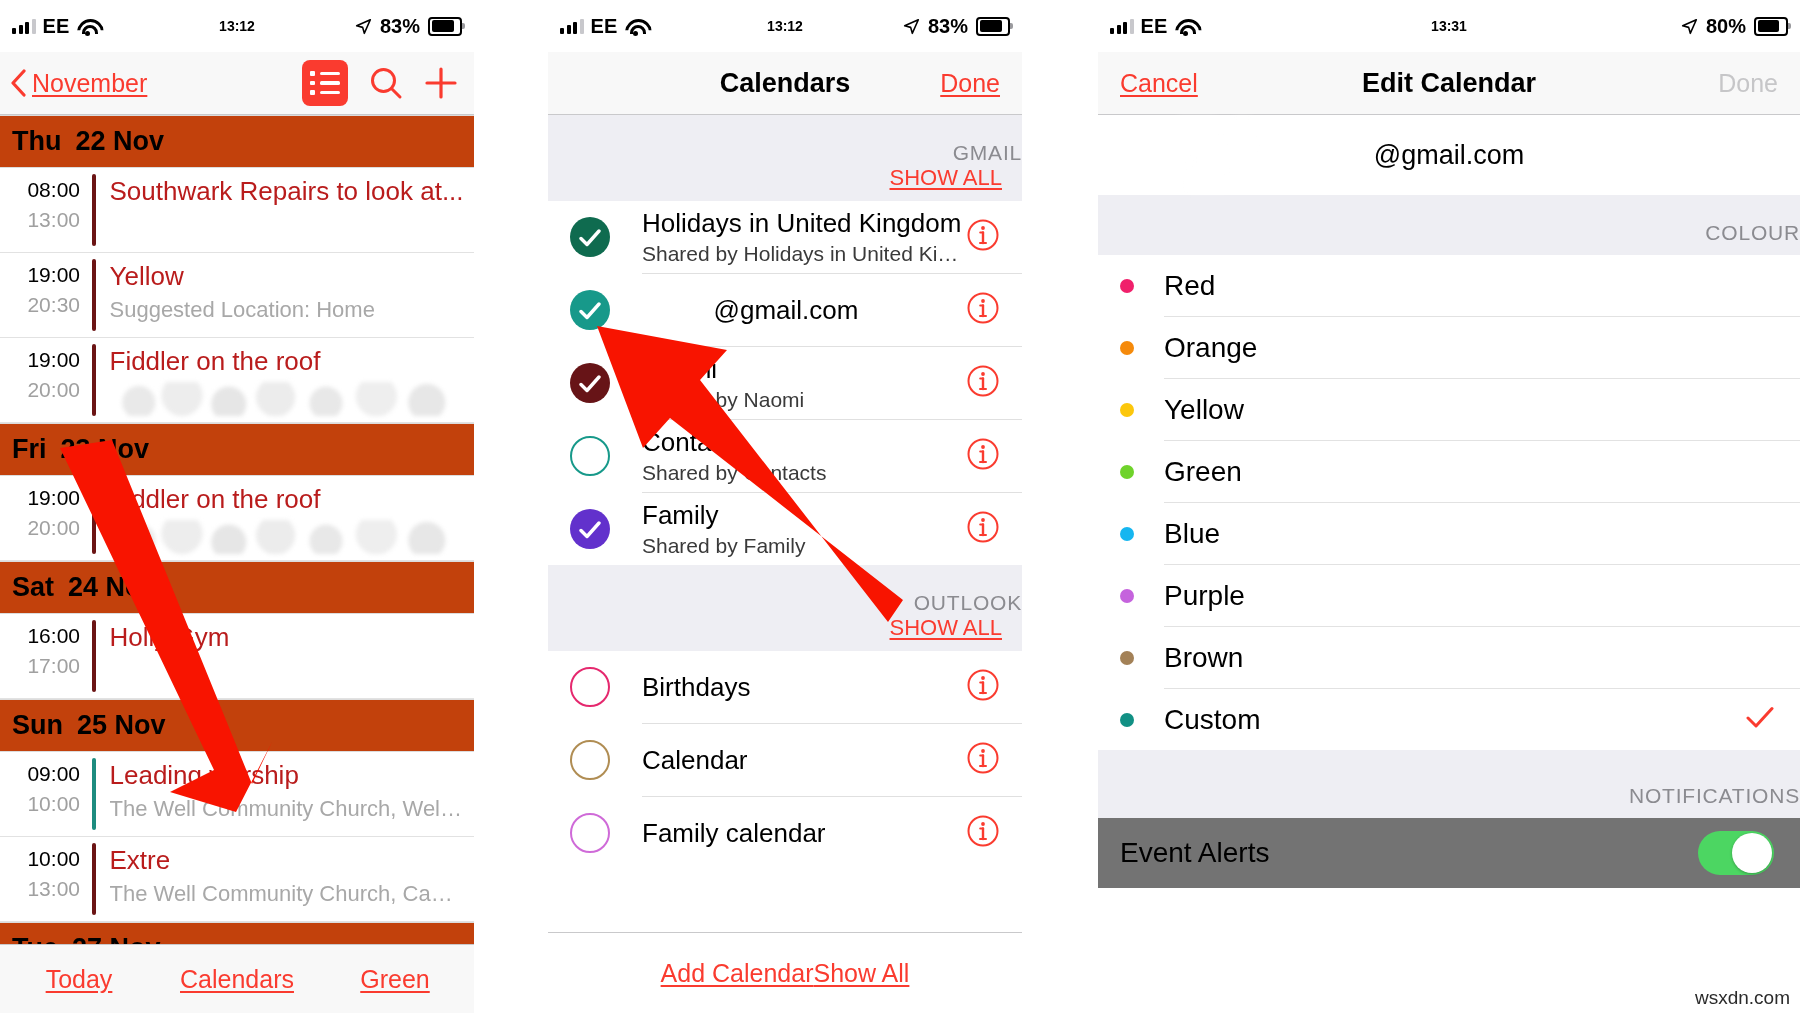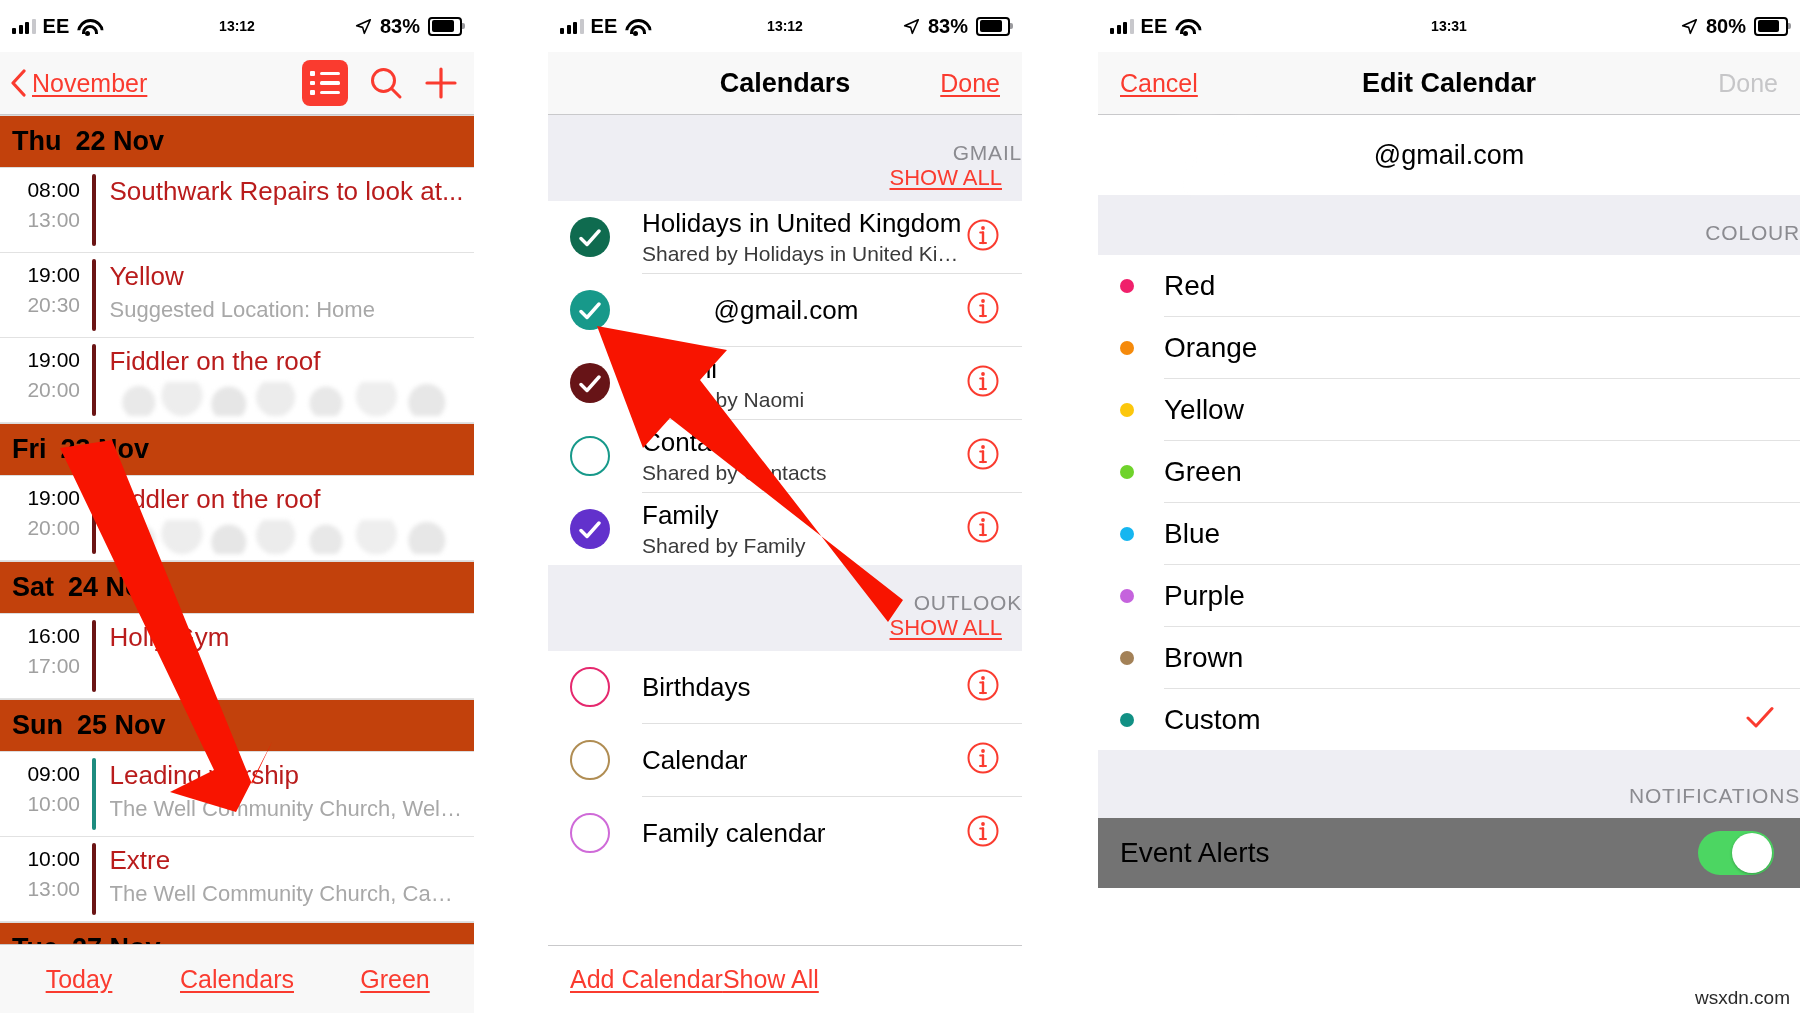--- a/index.html
+++ b/index.html
@@ -134,22 +134,22 @@
   .crow .mark.off{background:transparent;border:2.5px solid #000;}
   .crow .mark.on svg{position:absolute;left:9px;top:11px;}
   .crow .txt{flex:1;padding-left:32px;min-width:0;display:flex;flex-direction:column;gap:3px;}
   .crow .ctitle{font-size:26px;color:#000;white-space:nowrap;overflow:hidden;text-overflow:ellipsis;}
   .crow .csub{font-size:21px;color:#3a3a3a;white-space:nowrap;overflow:hidden;text-overflow:ellipsis;}
   .crow .ctitle.centered{text-align:center;padding-right:36px;}
   .crow .info{margin-right:22px;flex:none;cursor:pointer;}
   .crow-sep{height:1px;background:#e0e0e0;margin-left:94px;}
 
   .footbar{
-    position:absolute;left:0;right:0;bottom:0;height:68px;background:#fff;
-    border-top:1px solid #c9c9cb;display:flex;align-items:center;justify-content:flex-start;
+    position:absolute;left:0;right:0;bottom:0;height:81px;background:#fff;
+    border-top:1px solid #c9c9cb;display:flex;align-items:center;justify-content:center;
     padding:0 22px;box-sizing:border-box;
   }
   .footbar span{color:#fa3b2f;font-size:25px;text-decoration:underline;text-underline-offset:3px;cursor:pointer;}
 
   
   .acct-row{
     background:#fff;height:80px;display:flex;align-items:center;justify-content:center;
     position:relative;
   }
   .acct-row .val{font-size:27px;color:#000;}

